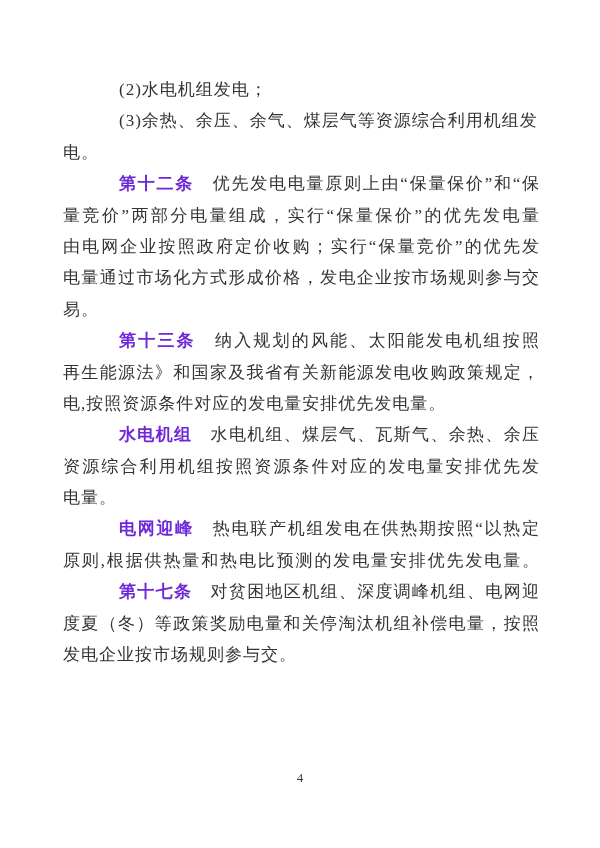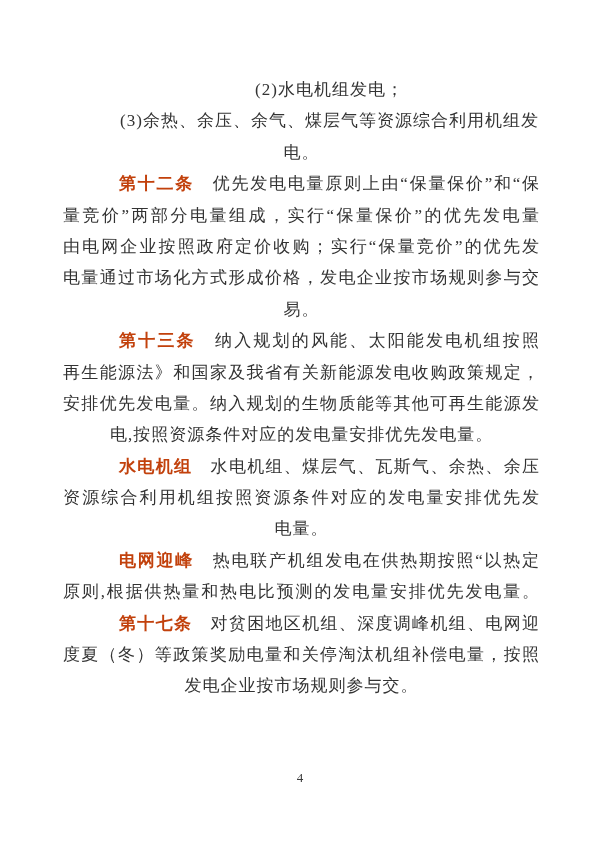--- a/index.html
+++ b/index.html
@@ -20,36 +20,36 @@
     left: 63px;
     top: 74px;
     width: 477px;
   }
   .line {
     height: 31.4px;
     line-height: 31.4px;
     font-size: 17px;
     letter-spacing: 1px;
     color: #333333;
-    text-align: center;
+    text-align: left;
     white-space: normal;
     overflow: hidden;
   }
   .line.indent {
     padding-left: 56px;
   }
   .line.stretch {
     text-align: justify;
     text-align-last: justify;
     text-justify: inter-character;
   }
   .art {
     font-weight: 700;
     font-family: "Liberation Sans", sans-serif;
-    color: #c2410c;
+    color: #6d28d9;
   }
   .page-number {
     position: absolute;
     top: 768px;
     left: 0;
     width: 600px;
     text-align: center;
     font-size: 13px;
     line-height: 20px;
     color: #3a3a3a;
@@ -64,21 +64,20 @@
       <div class="line indent"><span class="txt">(2)水电机组发电；</span></div>
       <div class="line indent"><span class="txt">(3)余热、余压、余气、煤层气等资源综合利用机组发</span></div>
       <div class="line"><span class="txt">电。</span></div>
       <div class="line indent stretch"><b class="art">第十二条</b><span class="txt">　优先发电电量原则上由“保量保价”和“保</span></div>
       <div class="line stretch"><span class="txt">量竞价”两部分电量组成，实行“保量保价”的优先发电量</span></div>
       <div class="line stretch"><span class="txt">由电网企业按照政府定价收购；实行“保量竞价”的优先发</span></div>
       <div class="line stretch"><span class="txt">电量通过市场化方式形成价格，发电企业按市场规则参与交</span></div>
       <div class="line"><span class="txt">易。</span></div>
       <div class="line indent stretch"><b class="art">第十三条</b><span class="txt">　纳入规划的风能、太阳能发电机组按照《可</span></div>
       <div class="line stretch"><span class="txt">再生能源法》和国家及我省有关新能源发电收购政策规定，</span></div>
-      <div class="line stretch"><span class="txt">安排优先发电量。纳入规划的生物质能等其他可再生能源发</span></div>
       <div class="line"><span class="txt">电,按照资源条件对应的发电量安排优先发电量。</span></div>
       <div class="line indent stretch"><b class="art">水电机组</b><span class="txt">　水电机组、煤层气、瓦斯气、余热、余压等</span></div>
       <div class="line stretch"><span class="txt">资源综合利用机组按照资源条件对应的发电量安排优先发</span></div>
       <div class="line"><span class="txt">电量。</span></div>
       <div class="line indent stretch"><b class="art">电网迎峰</b><span class="txt">　热电联产机组发电在供热期按照“以热定电”</span></div>
       <div class="line stretch"><span class="txt">原则,根据供热量和热电比预测的发电量安排优先发电量。</span></div>
       <div class="line indent stretch"><b class="art">第十七条</b><span class="txt">　对贫困地区机组、深度调峰机组、电网迎峰</span></div>
       <div class="line stretch"><span class="txt">度夏（冬）等政策奖励电量和关停淘汰机组补偿电量，按照</span></div>
       <div class="line"><span class="txt">发电企业按市场规则参与交。</span></div>
     </div>

